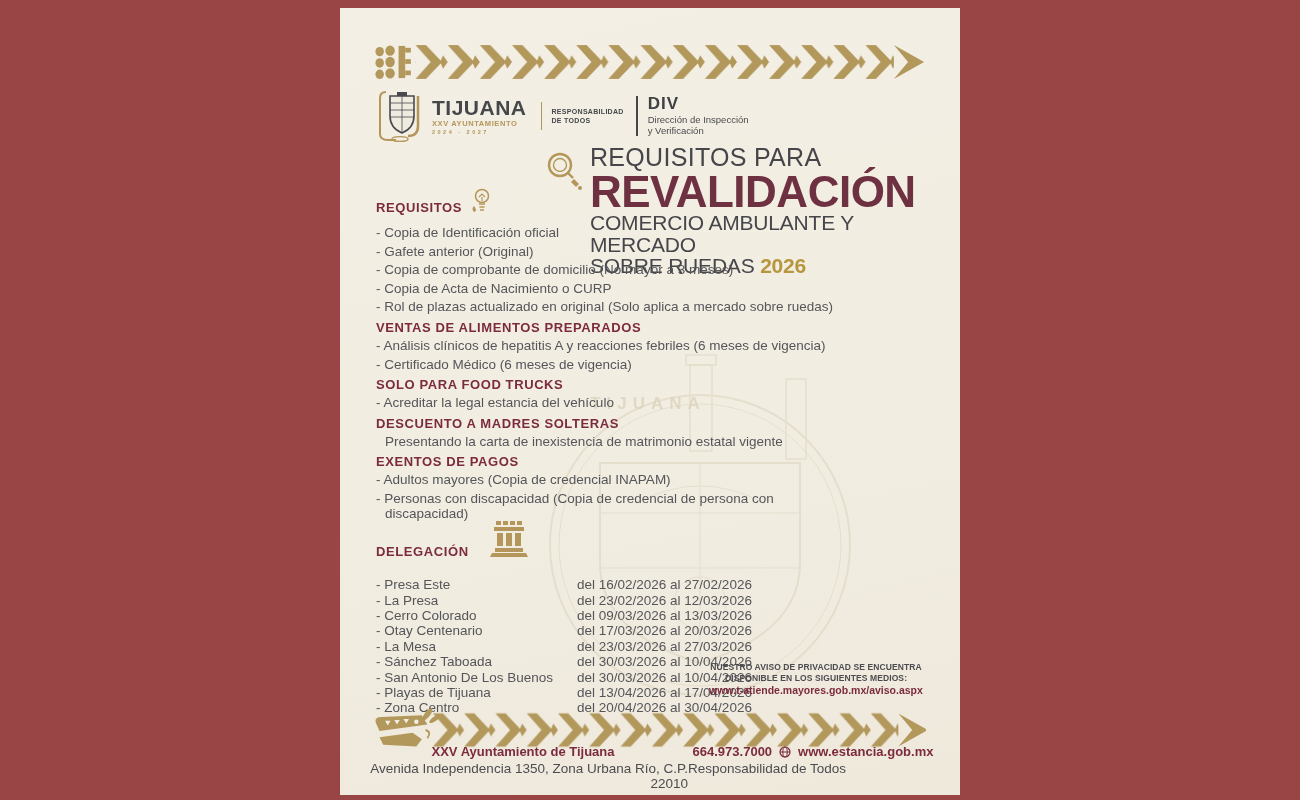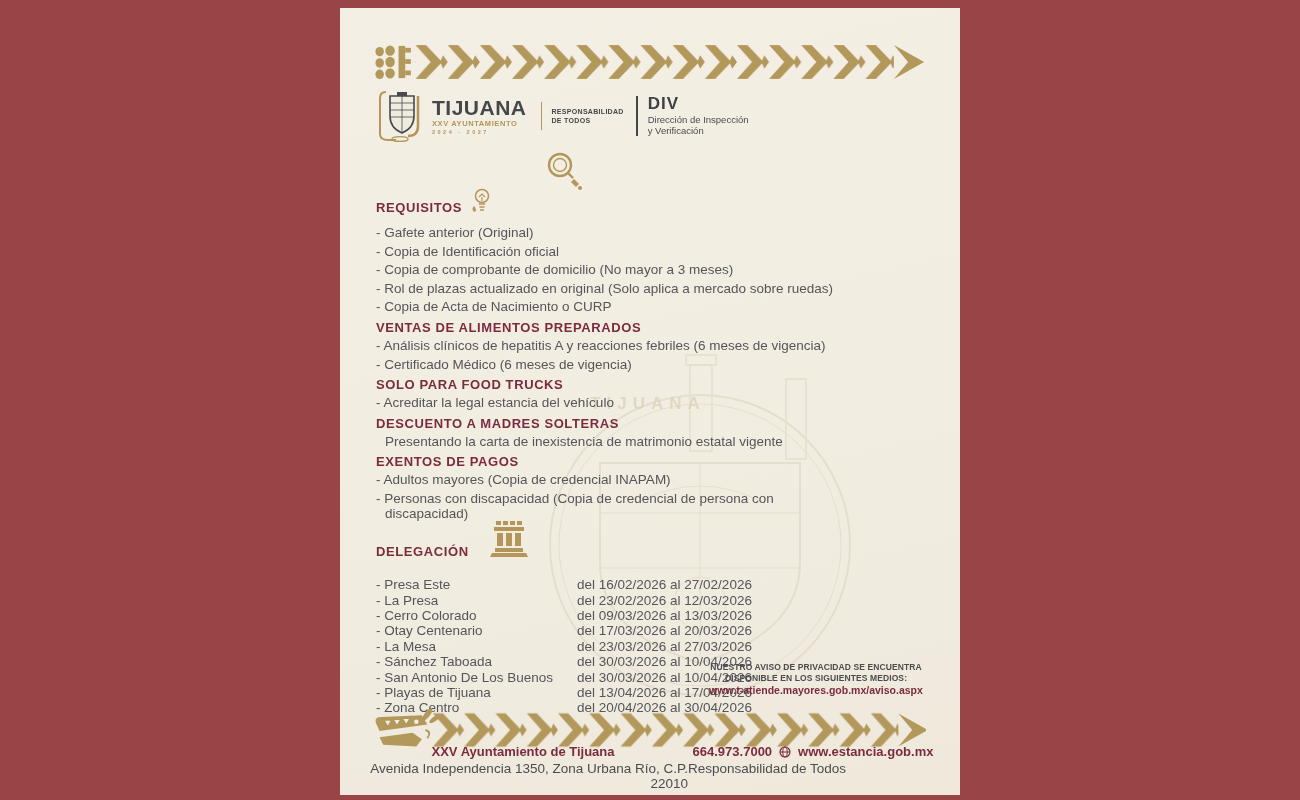--- a/index.html
+++ b/index.html
@@ -145,38 +145,47 @@
     </div>
 
     <div class="layer title-block">
       <svg class="magnifier" width="40" height="44" viewBox="0 0 40 44">
         <circle cx="16" cy="15" r="11" stroke="#B5965A" stroke-width="2.4" fill="none"></circle>
         <circle cx="16" cy="15" r="6.5" stroke="#B5965A" stroke-width="1.4" fill="none"></circle>
         <path d="M30,29 l5,5 l-3,3 l-5,-5 z" fill="#B5965A"></path>
         <circle cx="36" cy="38" r="2" fill="#B5965A"></circle>
         <line x1="24" y1="23" x2="29" y2="28" stroke="#B5965A" stroke-width="2.4"></line>
       </svg>
+      <div class="title-text">
+        <div class="kicker">REQUISITOS PARA</div>
+        <div class="main-title">REVALIDACIÓN</div>
+        <div class="subtitle">COMERCIO AMBULANTE Y MERCADO</div>
+        <div class="subtitle">
+          <span>SOBRE RUEDAS</span>
+          <span class="gold-year">2026</span>
+        </div>
+      </div>
     </div>
 
     <div class="layer content">
 
       <div class="sec-h first">
         <span>REQUISITOS</span>
         <svg class="h-icon" width="20" height="26" viewBox="0 0 20 26">
           <circle cx="10" cy="8" r="6.5" stroke="#B5965A" stroke-width="1.5" fill="none"></circle>
           <path d="M7,9 l3,-3 l3,3 M10,9 v4" stroke="#B5965A" stroke-width="1.2" fill="none"></path>
           <path d="M7,16 h6 M7.5,19 h5 M8,22 h4" stroke="#B5965A" stroke-width="1.3" fill="none"></path>
           <path d="M2,18 q-3,3 0,6 q4,-1 0,-6" fill="#B5965A"></path>
         </svg>
       </div>
+      <div class="item">- Copia de Identificación oficial</div>
       <div class="item">- Gafete anterior (Original)</div>
-      <div class="item">- Copia de Identificación oficial</div>
       <div class="item wide">- Copia de comprobante de domicilio (No mayor a 3 meses)</div>
+      <div class="item">- Copia de Acta de Nacimiento o CURP</div>
       <div class="item wide">- Rol de plazas actualizado en original (Solo aplica a mercado sobre ruedas)</div>
-      <div class="item">- Copia de Acta de Nacimiento o CURP</div>
 
       <div class="sec-h">VENTAS DE ALIMENTOS PREPARADOS</div>
       <div class="item wide">- Análisis clínicos de hepatitis A y reacciones febriles (6 meses de vigencia)</div>
       <div class="item">- Certificado Médico (6 meses de vigencia)</div>
 
       <div class="sec-h">SOLO PARA FOOD TRUCKS</div>
       <div class="item">- Acreditar la legal estancia del vehículo</div>
 
       <div class="sec-h">DESCUENTO A MADRES SOLTERAS</div>
       <div class="item no-dash wide">Presentando la carta de inexistencia de matrimonio estatal vigente</div>

